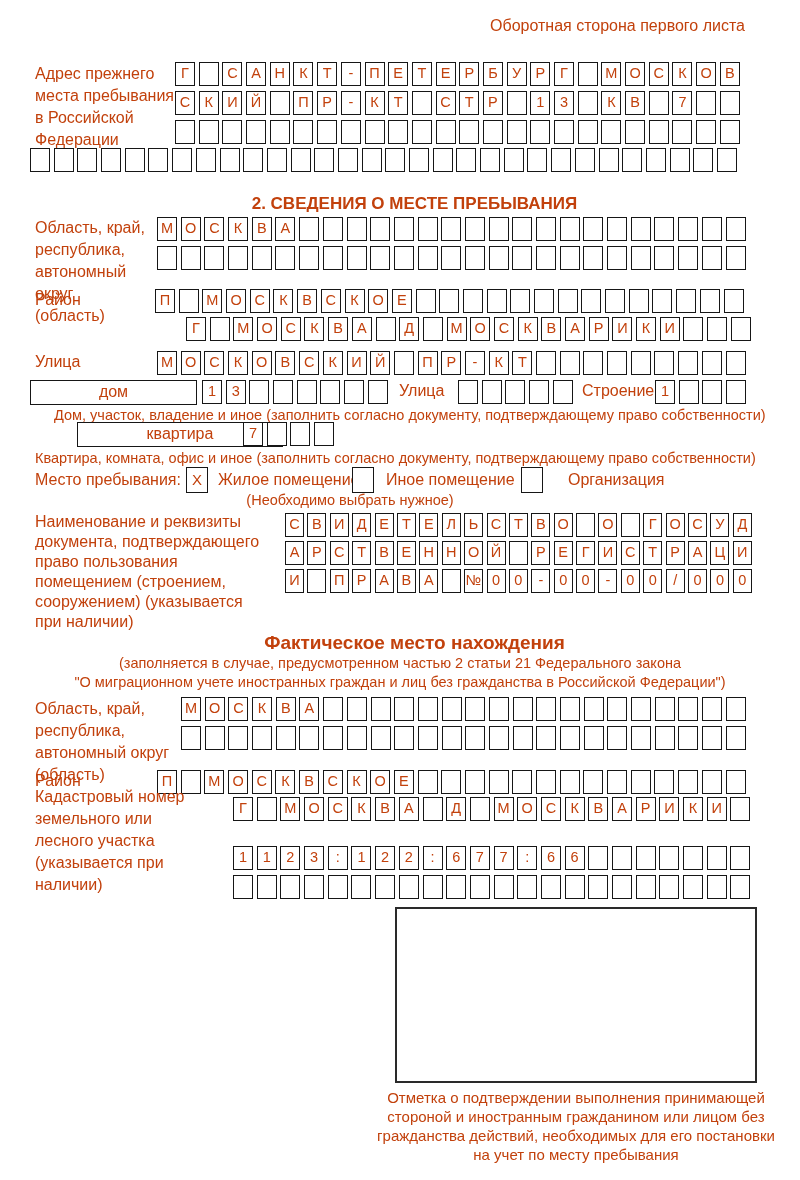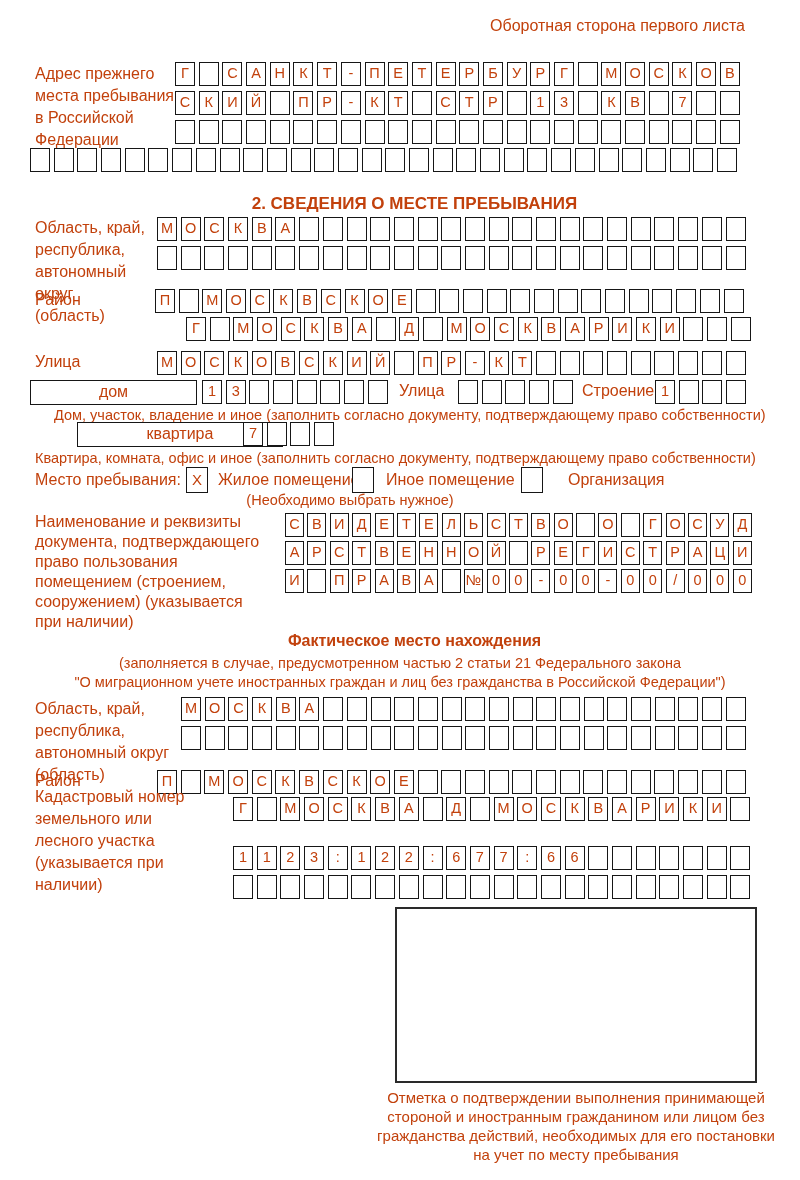--- a/index.html
+++ b/index.html
@@ -402,21 +402,21 @@
       <span class="cb">0</span>
       <span class="cb">-</span>
       <span class="cb">0</span>
       <span class="cb">0</span>
       <span class="cb">/</span>
       <span class="cb">0</span>
       <span class="cb">0</span>
       <span class="cb">0</span>
     </div>
 
-  <div class="abs center bold" style="top:632px; font-size:16px;">Фактическое место нахождения</div>
+  <div class="abs center bold" style="top:632px; font-size:19px;">Фактическое место нахождения</div>
   <div class="abs center note" style="top:655px;">(заполняется в случае, предусмотренном частью 2 статьи 21 Федерального закона</div>
   <div class="abs center note" style="top:674px;">"О миграционном учете иностранных граждан и лиц без гражданства в Российской Федерации")</div>
 
   <div class="abs lbl" style="top:698px; left:35px; width:140px;">Область, край, республика, автономный округ (область)</div>
   <div class="boxrow" style="top:697px; left:181px;">
       <span class="cb">М</span>
       <span class="cb">О</span>
       <span class="cb">С</span>
       <span class="cb">К</span>
       <span class="cb">В</span>

